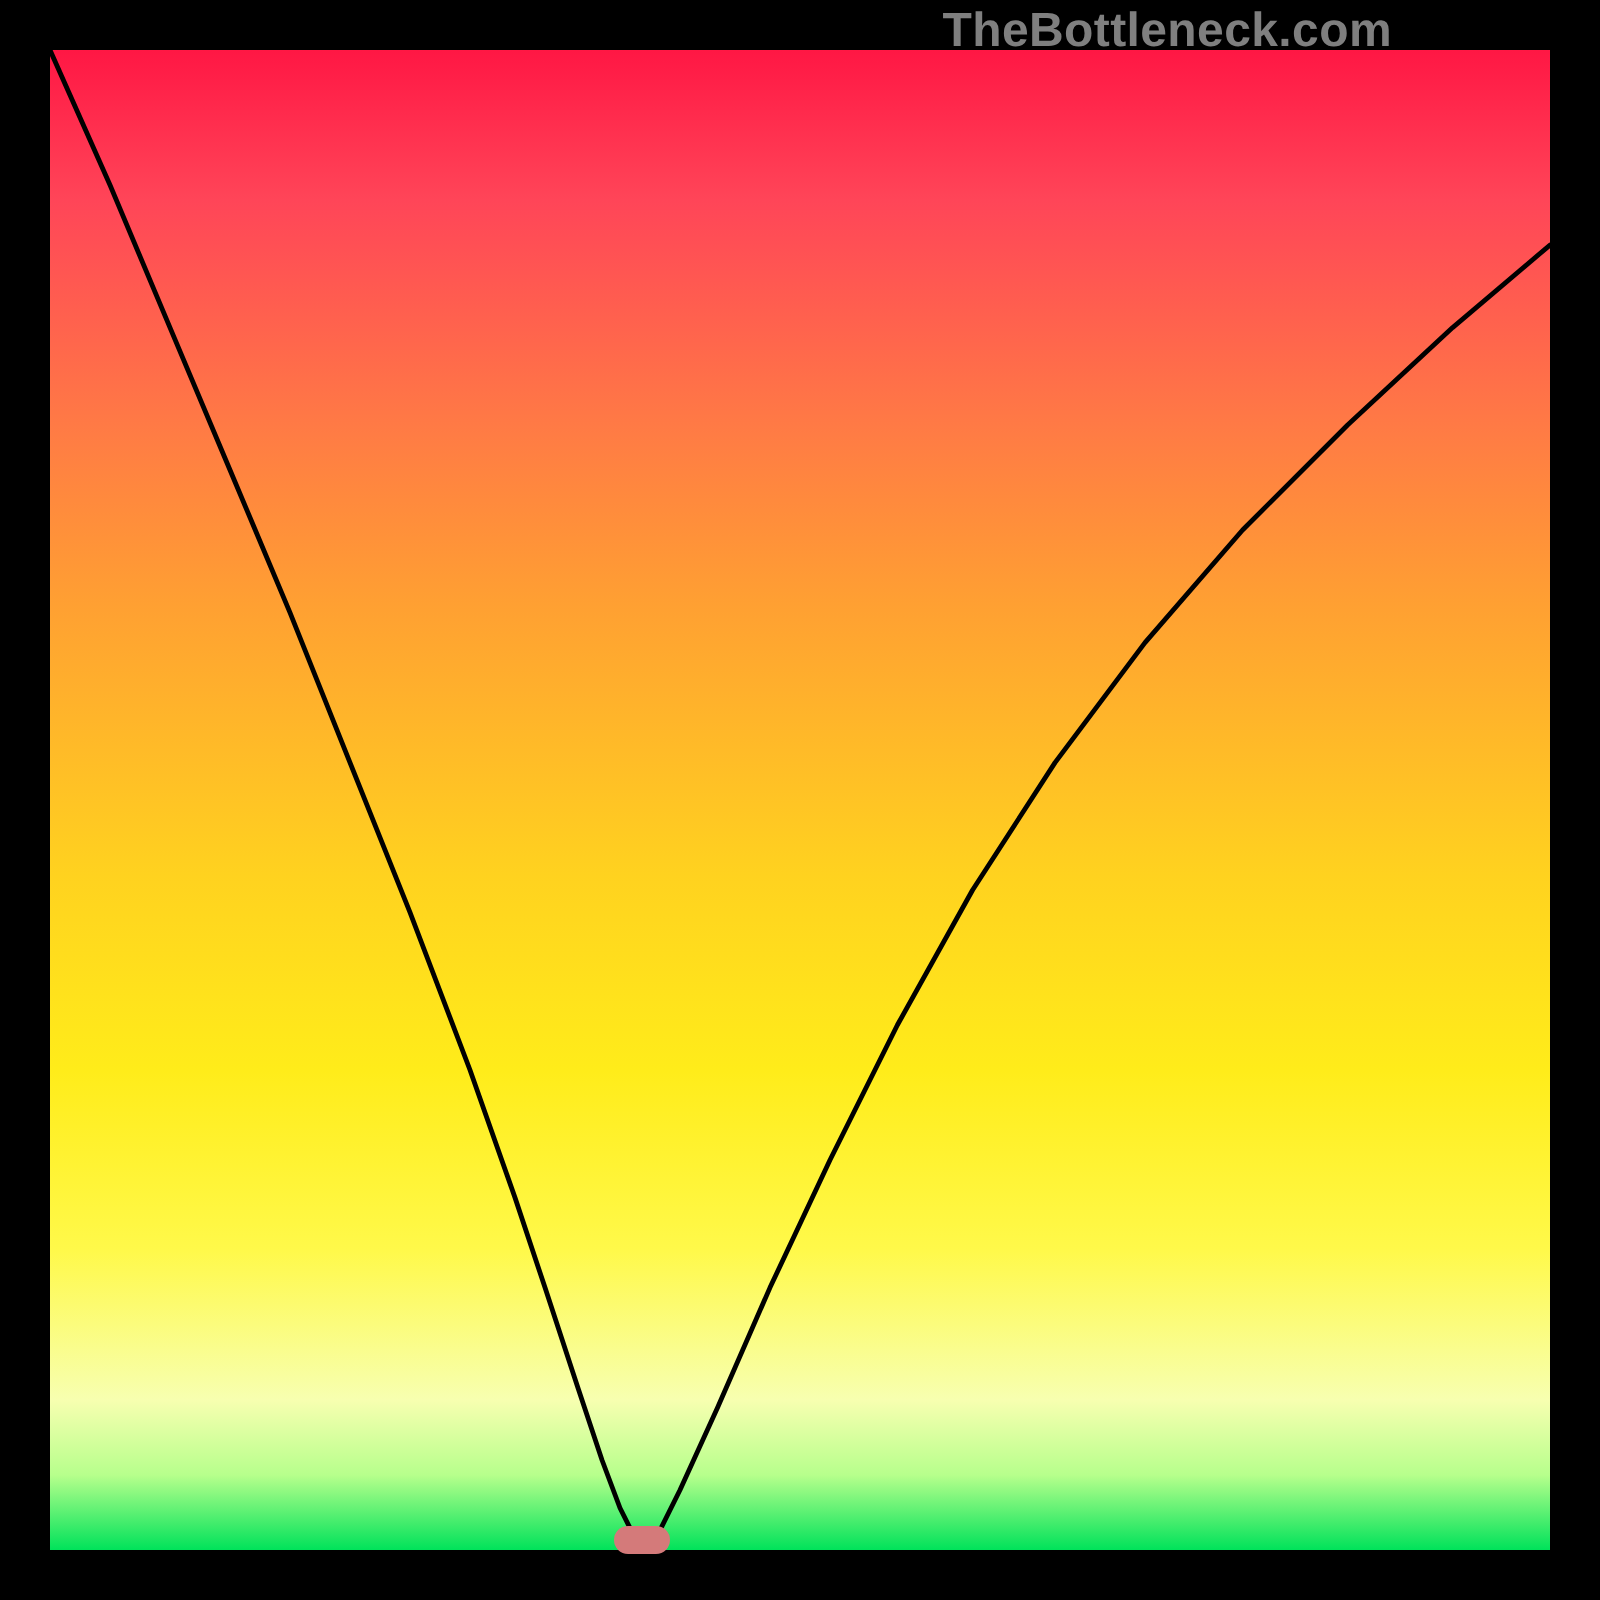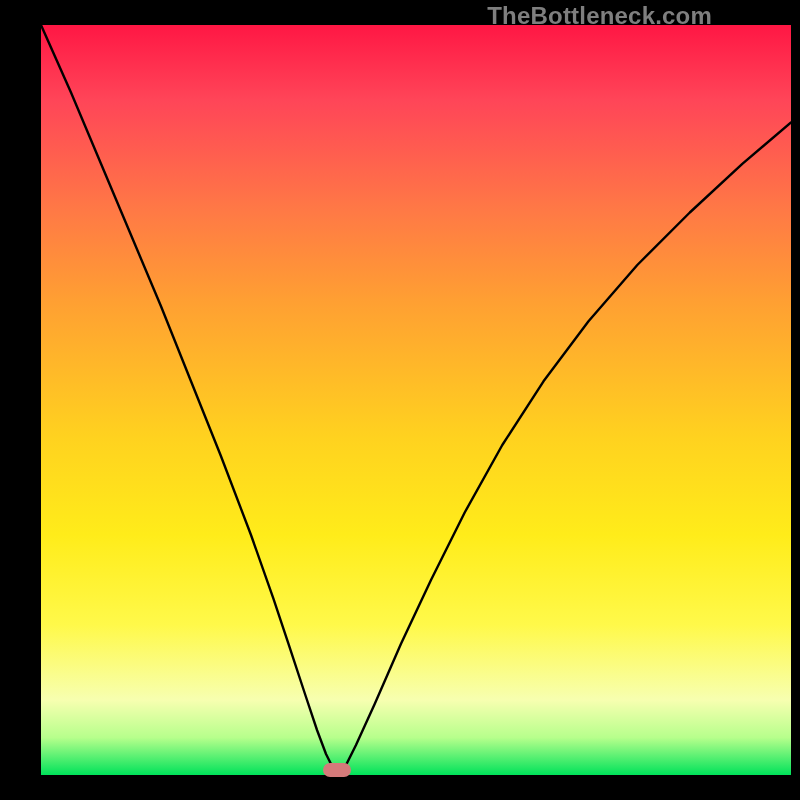--- a/index.html
+++ b/index.html
@@ -1,16 +1,16 @@
 <!DOCTYPE html>
 <html><head>
 <meta charset="utf-8">
 <style>
   html,body{margin:0;padding:0;width:800px;height:800px;background:#000;overflow:hidden;font-family:Arial,Helvetica,sans-serif}
-  .frame{position:absolute;left:16px;top:0;width:724px;height:800px;background:#000}
+  .frame{position:absolute;left:0;top:0;width:724px;height:800px;background:#000}
   .plot{position:absolute;left:25px;top:25px;width:750px;height:750px;
         background:linear-gradient(to bottom,
           #ff1744 0%,
           #ff4558 10%,
           #ff7a45 25%,
           #ffa032 37%,
           #ffd21f 55%,
           #ffec1a 68%,
           #fff94a 80%,
           #f7ffb0 90%,

